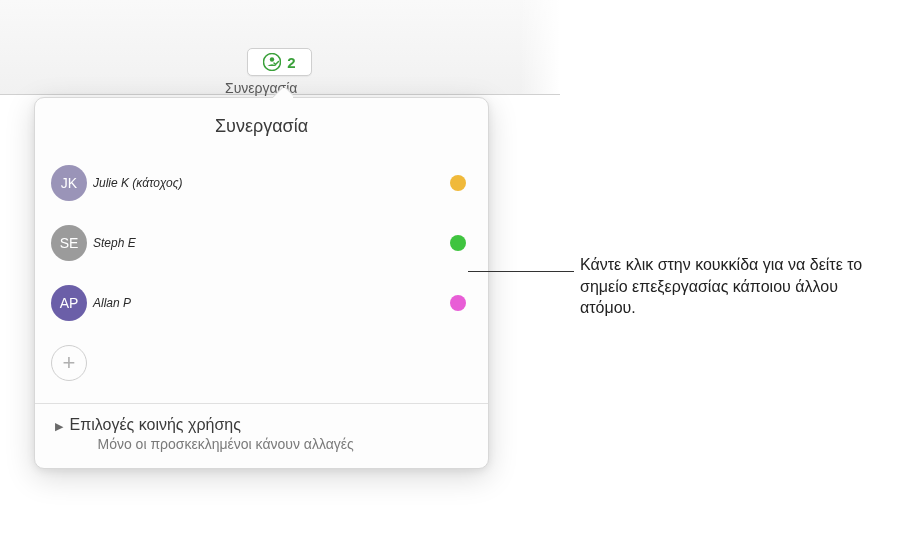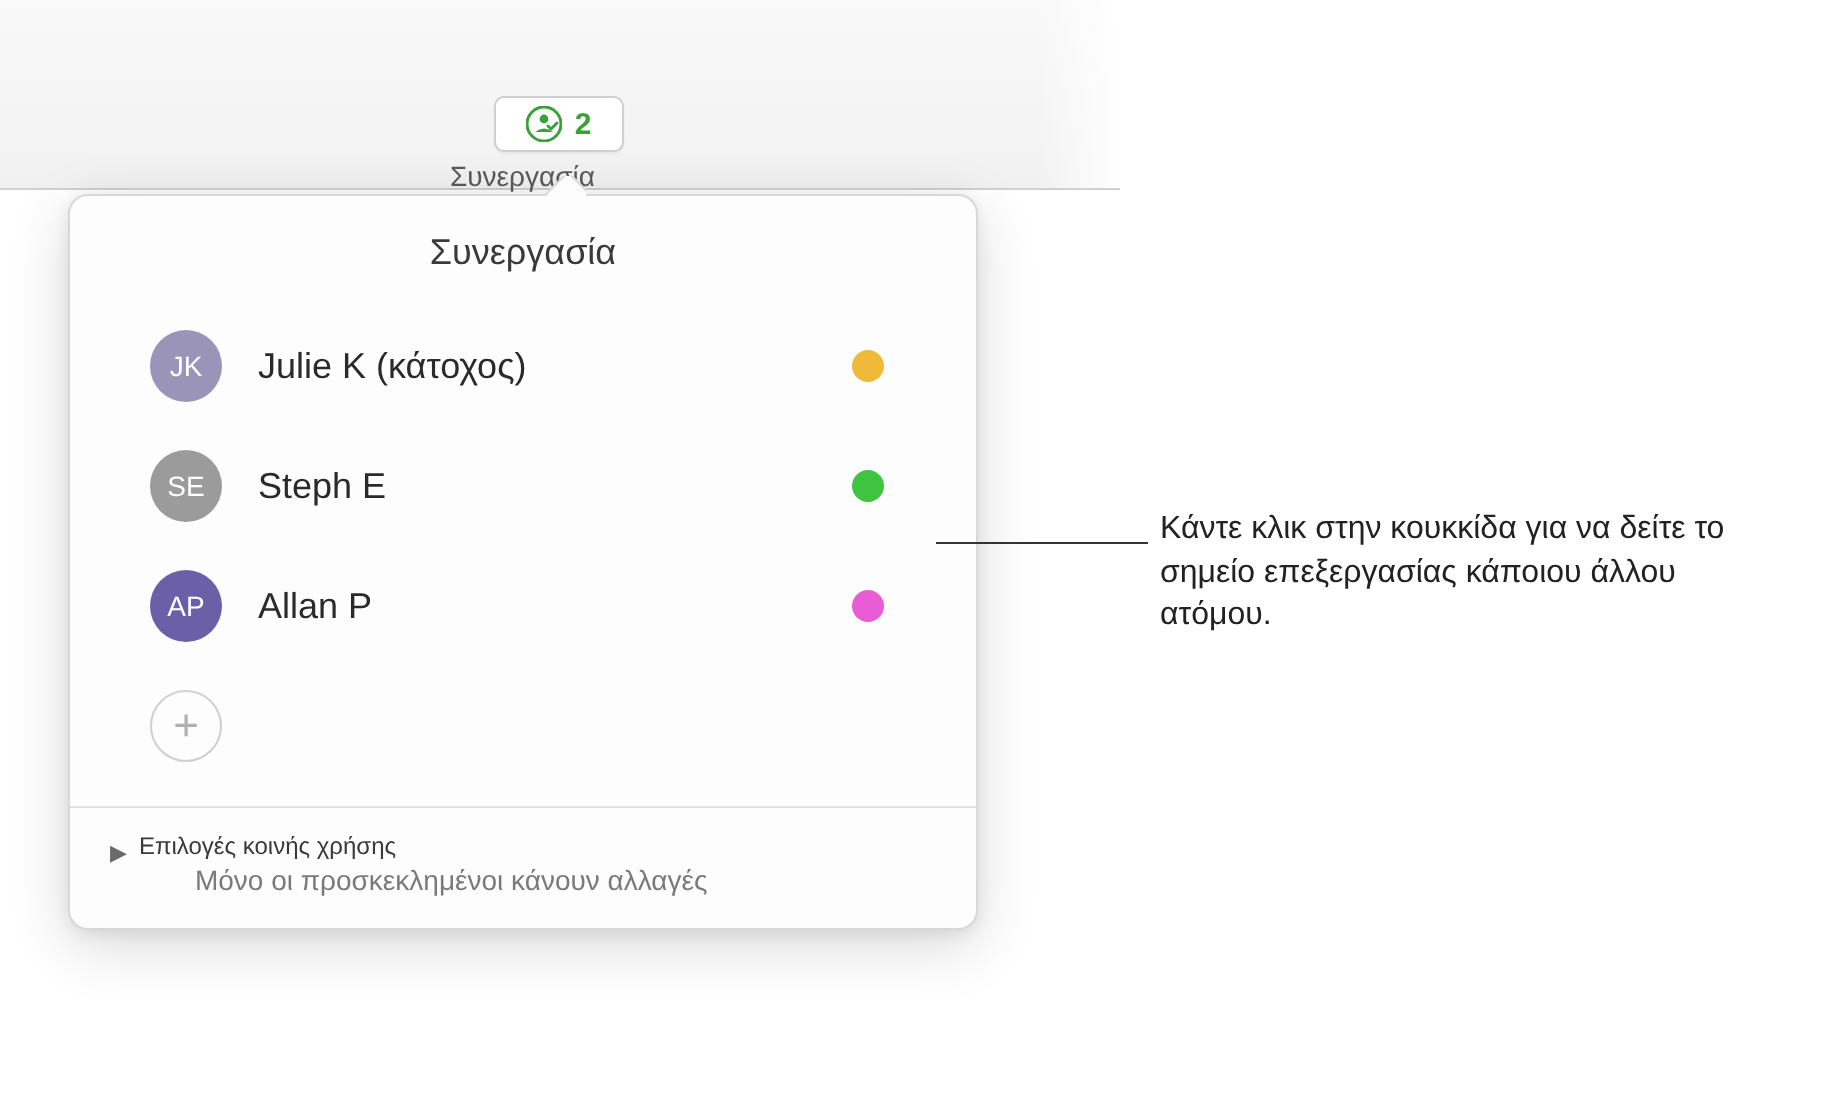--- a/index.html
+++ b/index.html
@@ -98,44 +98,45 @@
       transform: rotate(45deg);
     }
     .popover-title {
       text-align: center;
       padding: 18px 0 16px;
       font-size: 18px;
       font-weight: 500;
       color: #3a3a3a;
     }
     .participants {
-      padding: 0 32px 10px;
+      padding: 0 8px 10px;
     }
     .participant-row {
       display: flex;
       align-items: center;
       padding: 12px 8px;
     }
     .avatar {
       width: 36px;
       height: 36px;
       border-radius: 50%;
       display: flex;
       align-items: center;
       justify-content: center;
       font-size: 14px;
       font-weight: 500;
       color: #ffffff;
       flex-shrink: 0;
     }
     .participant-name {
-      margin-left: 18px;
-      font-size: 18px;
+      margin-left: 6px;
+      font-size: 12px;
       color: #2a2a2a;
       flex: 1;
+      font-style: italic;
     }
     .status-dot {
       width: 16px;
       height: 16px;
       border-radius: 50%;
       flex-shrink: 0;
       margin-right: 6px;
     }
     .add-row {
       display: flex;
@@ -170,21 +171,21 @@
     .disclosure-triangle {
       font-size: 11px;
       color: #6a6a6a;
       margin-top: 4px;
     }
     .share-options-text {
       display: flex;
       flex-direction: column;
     }
     .share-options-title {
-      font-size: 12px;
+      font-size: 16px;
       color: #3a3a3a;
     }
     .share-options-subtitle {
       font-size: 14px;
       color: #7a7a7a;
       margin-top: 2px;
       padding-left: 28px;
     }
     .callout {
       position: absolute;

